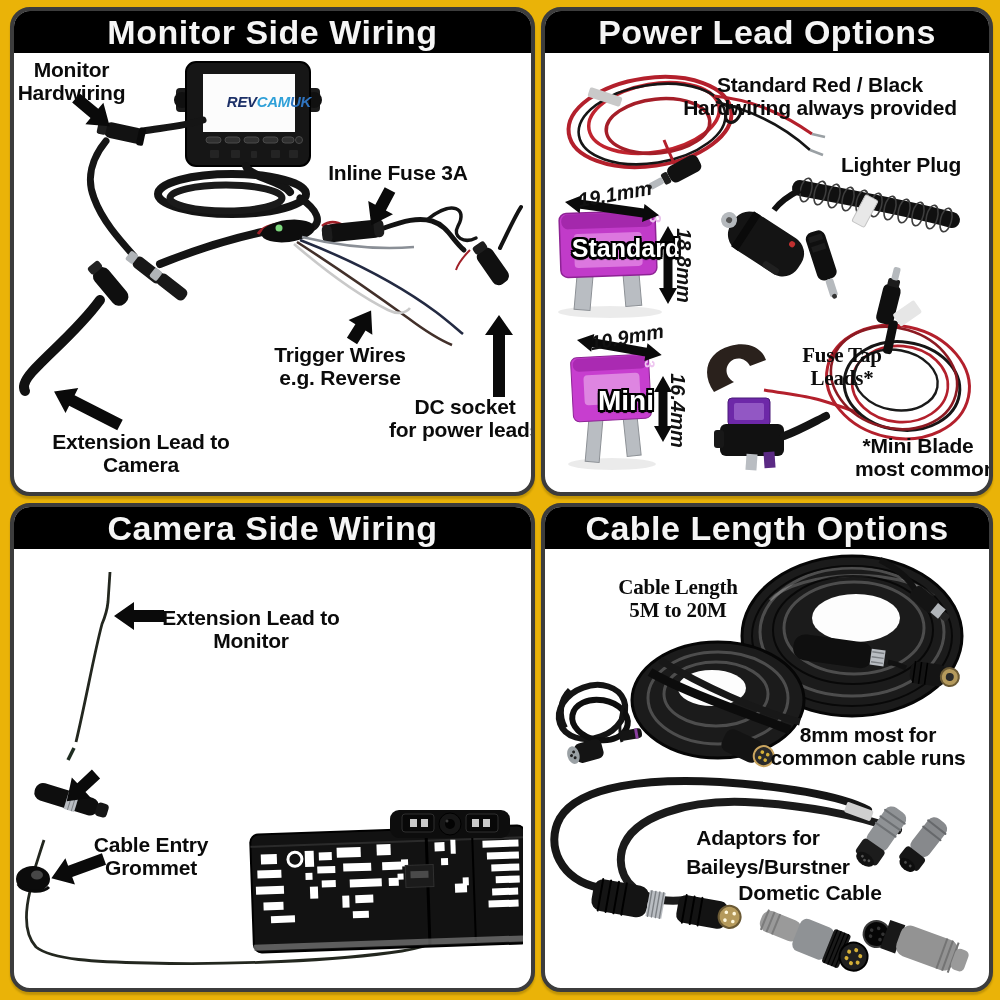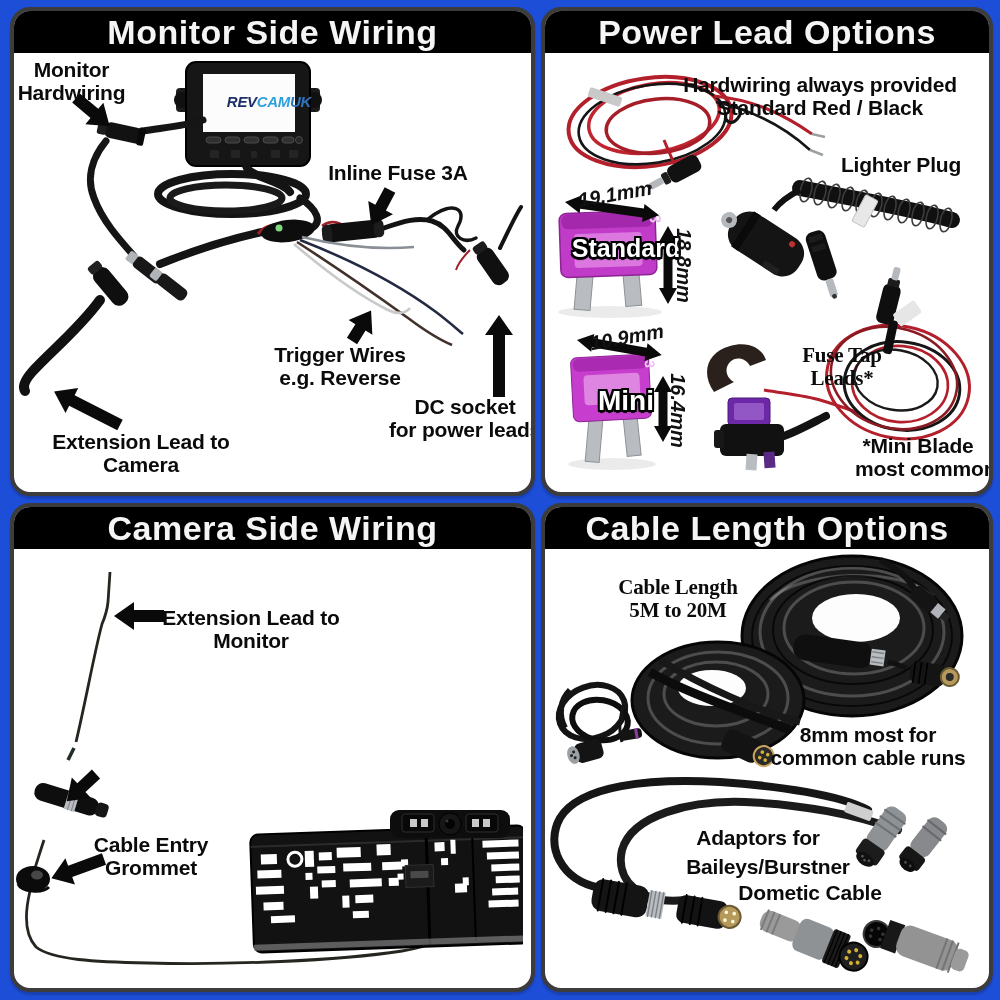--- a/index.html
+++ b/index.html
@@ -1,16 +1,16 @@
 <!DOCTYPE html>
 <html><head>
 <meta charset="utf-8">
 <style>
   html,body{margin:0;padding:0;background:#ffffff;}
-  .stage{position:relative;width:1000px;height:1000px;background:#1d4ed8;overflow:hidden;
+  .stage{position:relative;width:1000px;height:1000px;background:#eab308;overflow:hidden;
          font-family:"Liberation Sans",sans-serif;}
   .panel{position:absolute;background:#fff;border:4px solid #3c3c3c;border-radius:20px;
          overflow:hidden;box-shadow:0 3px 2px rgba(0,0,0,0.18);}
   .panel-header{height:42px;background:#000;display:flex;align-items:center;justify-content:center;}
   .panel-title{color:#f5f5f5;font-size:34px;font-weight:800;letter-spacing:.5px;line-height:42px;
                text-shadow:0 1px 1px #000;}
   .panel-body{position:absolute;left:0;top:42px;right:0;bottom:0;}
   .art{position:absolute;left:0;top:0;}
   .lbl{position:absolute;font-weight:700;font-size:21px;line-height:23px;color:#0b0b0b;
        text-align:center;letter-spacing:-.2px;white-space:nowrap;}
@@ -275,22 +275,22 @@
         </g>
 
         <g fill="#0a0a0a">
           <path transform="translate(565,202) rotate(8)" d="M0,0 L16,-9 L16,-4.5 L79,-4.5 L79,-9 L95,0 L79,9 L79,4.5 L16,4.5 L16,9 Z"></path>
           <path transform="translate(668,226) rotate(90)" d="M0,0 L16,-9 L16,-4.5 L62,-4.5 L62,-9 L78,0 L62,9 L62,4.5 L16,4.5 L16,9 Z"></path>
           <path transform="translate(577,340) rotate(10)" d="M0,0 L16,-9 L16,-4.5 L70,-4.5 L70,-9 L86,0 L70,9 L70,4.5 L16,4.5 L16,9 Z"></path>
           <path transform="translate(663,376) rotate(90)" d="M0,0 L16,-9 L16,-4.5 L50,-4.5 L50,-9 L66,0 L50,9 L50,4.5 L16,4.5 L16,9 Z"></path>
         </g>
       </svg>
       <div class="lbl" style="left:125px;top:20px;width:300px">
+        <span>Standard Red / Black</span>
         <span>Hardwiring always provided</span>
-        <span>Standard Red / Black</span>
       </div>
       <div class="lbl" style="left:276px;top:100px;width:160px">
         <span>Lighter Plug</span>
       </div>
       <div class="dim" style="left:20px;top:130px;width:100px;transform:rotate(-10deg)">19.1mm</div>
       <div class="fusename" style="left:0px;top:181px;width:116px;font-size:25px">Standard</div>
       <div class="dim vert" style="left:96px;top:201px;width:84px">18.8mm</div>
       <div class="dim" style="left:32px;top:273px;width:100px;transform:rotate(-10deg)">10.9mm</div>
       <div class="fusename" style="left:18px;top:332px;width:80px;font-size:28px">Mini</div>
       <div class="dim vert" style="left:90px;top:346px;width:84px">16.4mm</div>

